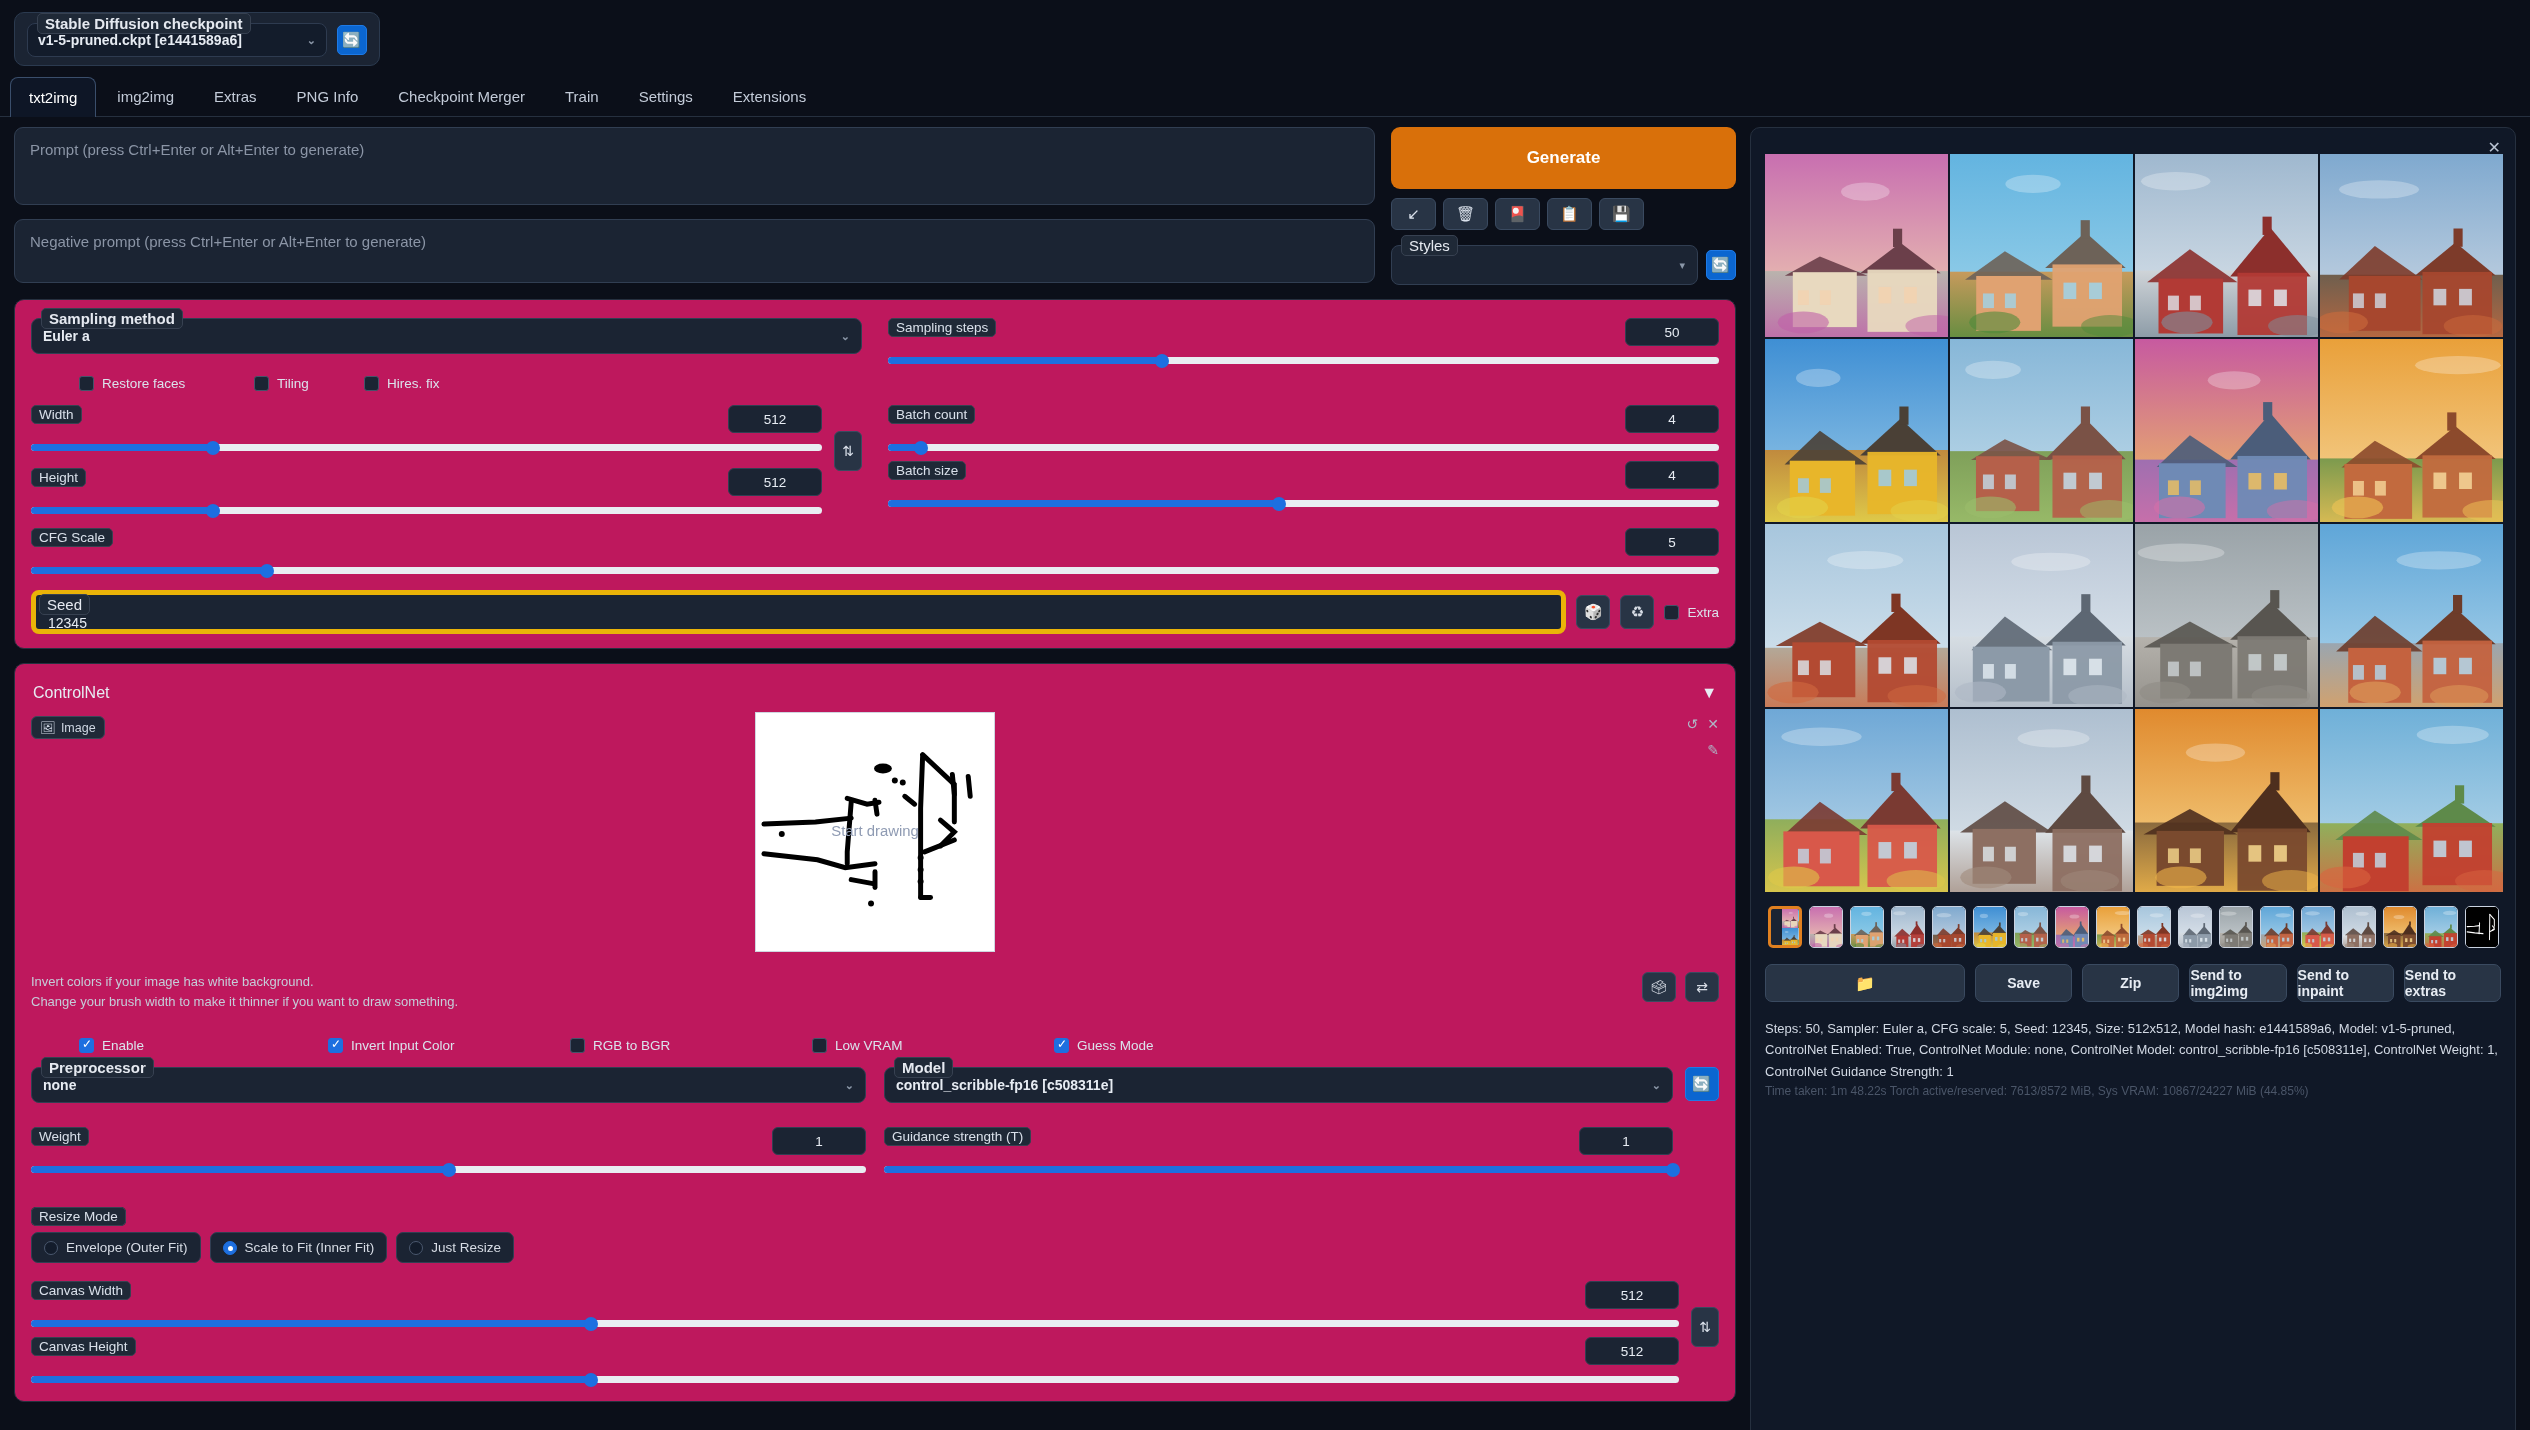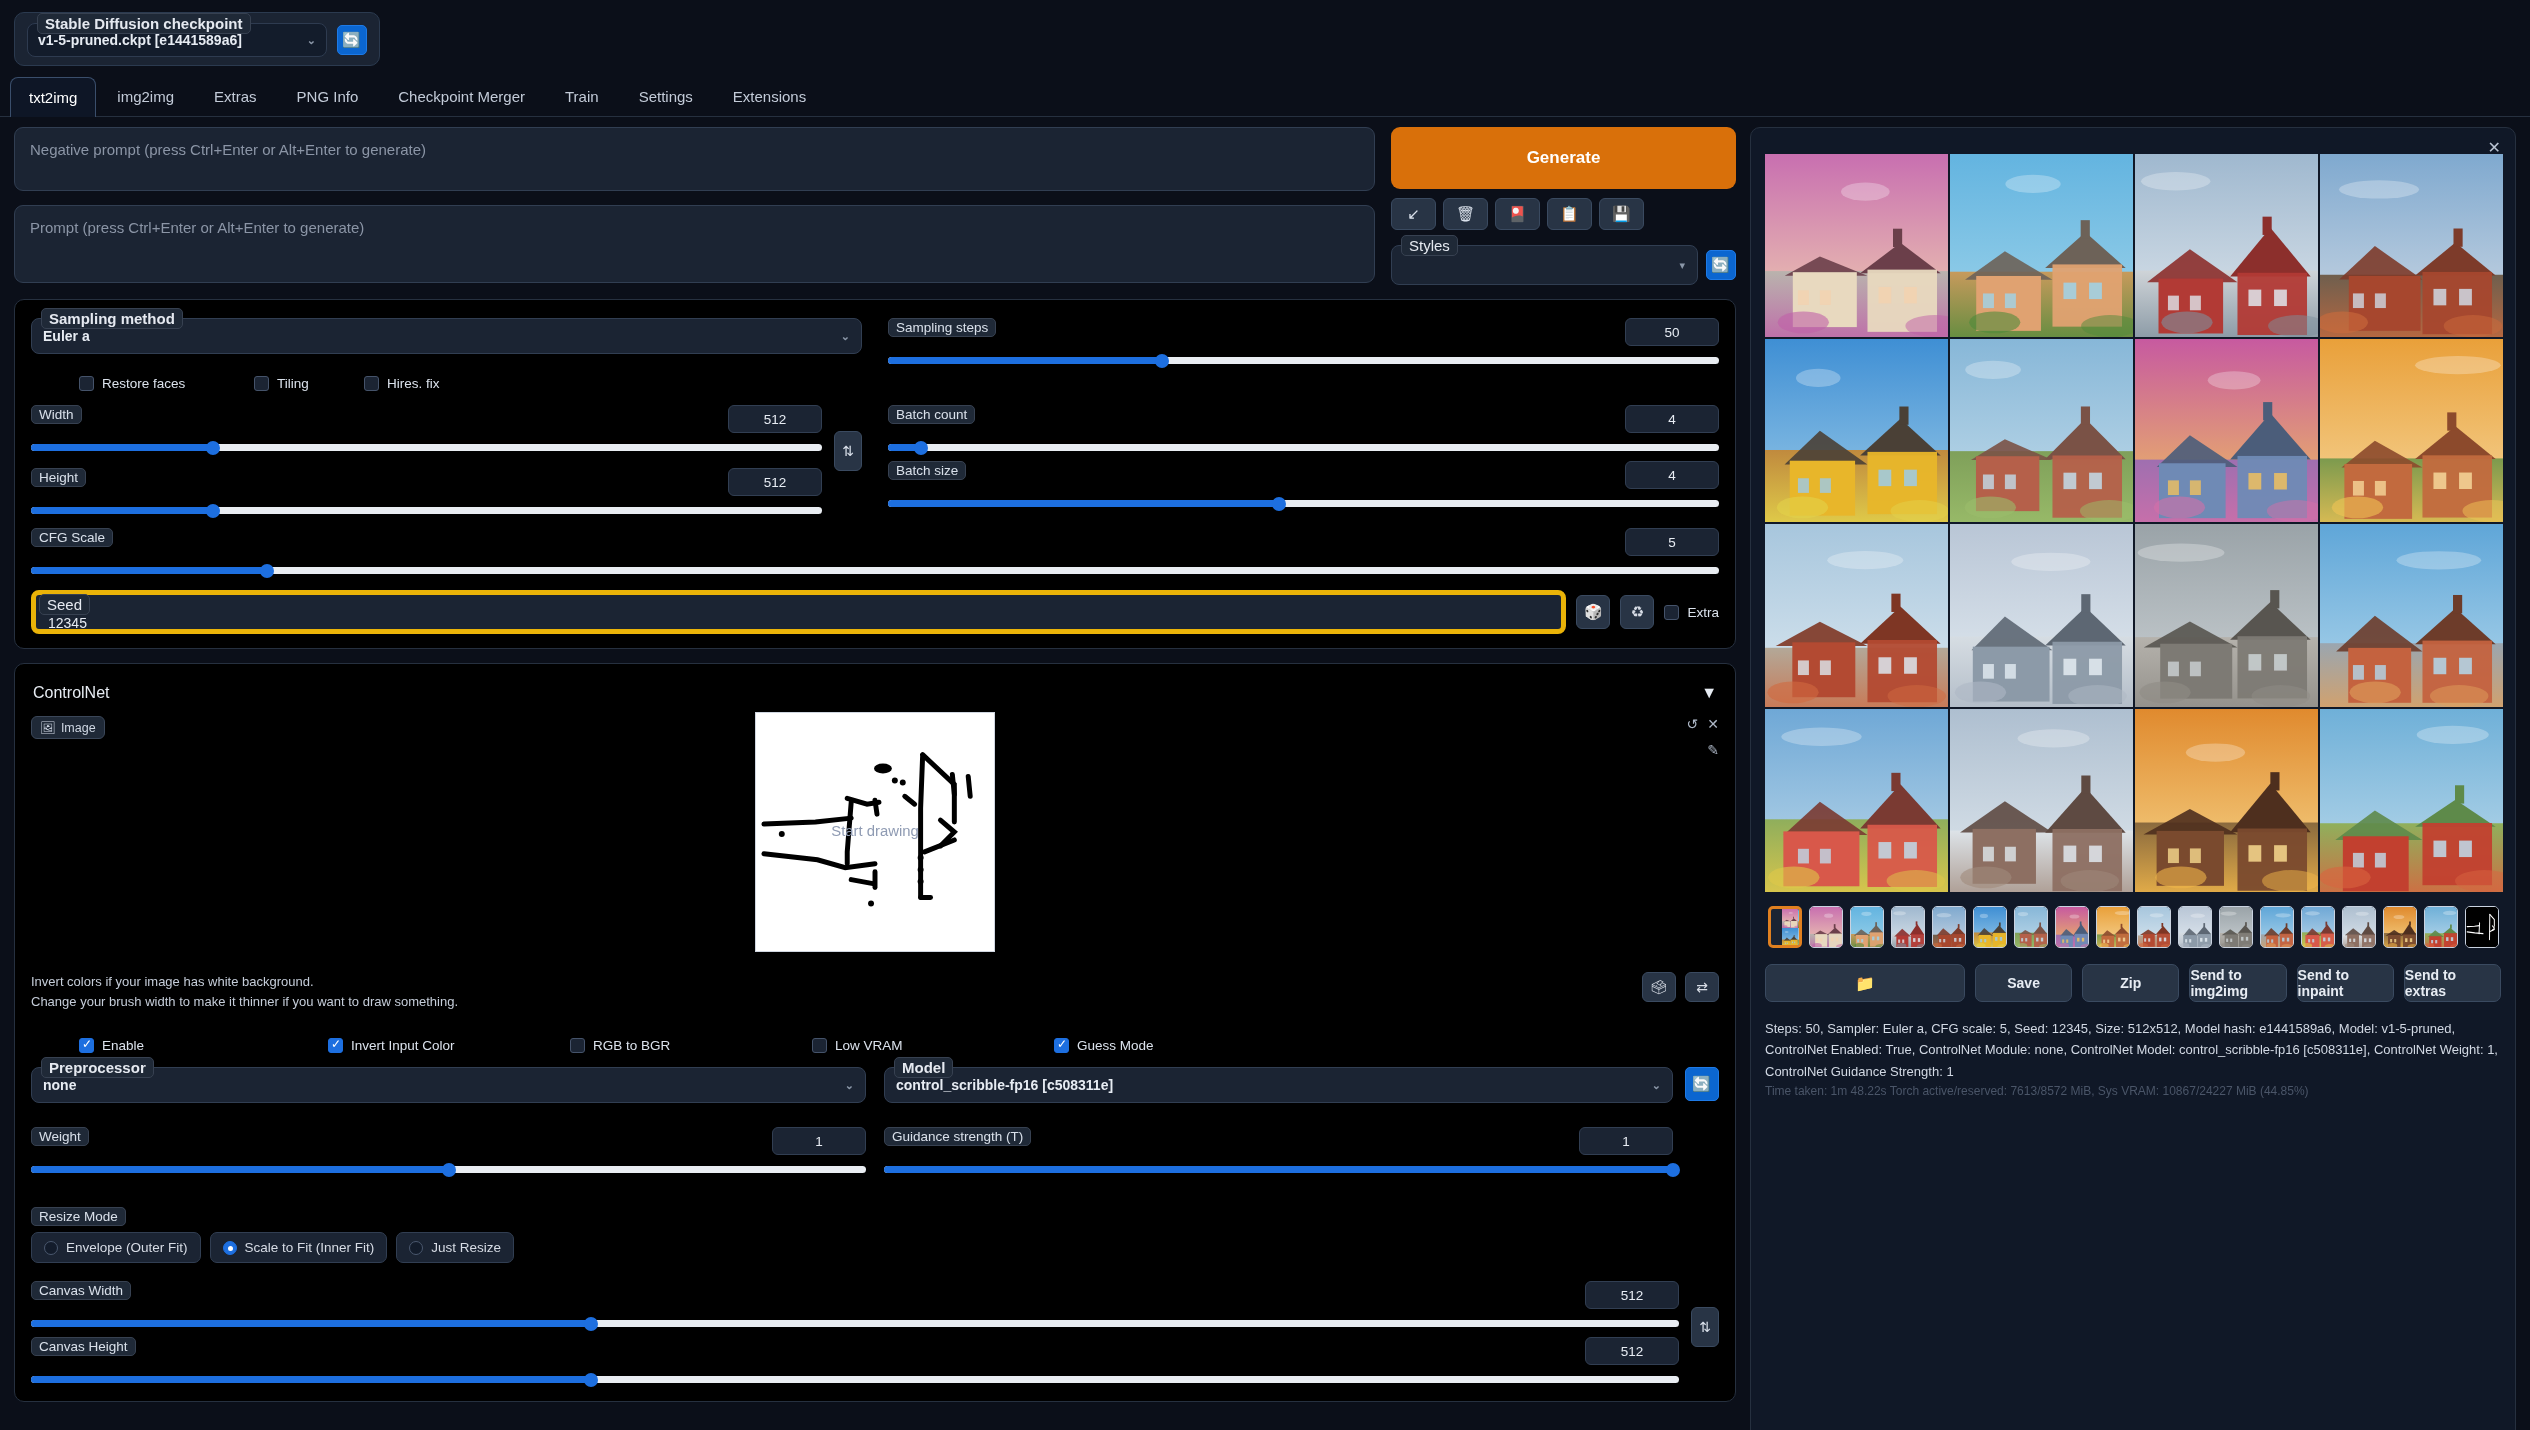--- a/index.html
+++ b/index.html
@@ -69,21 +69,21 @@
   }
   .styles-row { display:flex; align-items:center; gap:8px; margin-top:6px; }
   .styles-shell { position:relative; flex:1; }
   .styles-select {
     background:#1b2433; border:1px solid #313e52; border-radius:8px; height:40px;
     display:flex; align-items:center; justify-content:flex-end; padding:0 12px;
   }
 
   
   .panel {
-    background:#000000; border:1px solid #26303f; border-radius:10px;
+    background:#be185d; border:1px solid #26303f; border-radius:10px;
     margin-top:14px; padding:18px 16px 14px 16px;
   }
   .two-col { display:flex; gap:26px; }
   .col { flex:1; }
   .row { margin-bottom:16px; position:relative; }
 
   .sel {
     background:#1b2433; border:1px solid #313e52; border-radius:8px; height:36px;
     display:flex; align-items:center; justify-content:space-between;
     padding:0 11px; font-size:14px; color:#e7ecf3;
@@ -197,22 +197,22 @@
     <div class="tab">Settings</div>
     <div class="tab">Extensions</div>
   </div>
 
   <div class="main">
 
     <div class="left">
 
       <div class="prompt-row">
         <div class="prompt-col">
+          <div class="prompt-box">Prompt (press Ctrl+Enter or Alt+Enter to generate)</div>
           <div class="prompt-box neg">Negative prompt (press Ctrl+Enter or Alt+Enter to generate)</div>
-          <div class="prompt-box">Prompt (press Ctrl+Enter or Alt+Enter to generate)</div>
         </div>
         <div class="gen-col">
           <div class="generate">Generate</div>
           <div class="icon-row">
             <div class="icon-btn">↙</div>
             <div class="icon-btn">🗑</div>
             <div class="icon-btn">🎴</div>
             <div class="icon-btn">📋</div>
             <div class="icon-btn">💾</div>
           </div>

